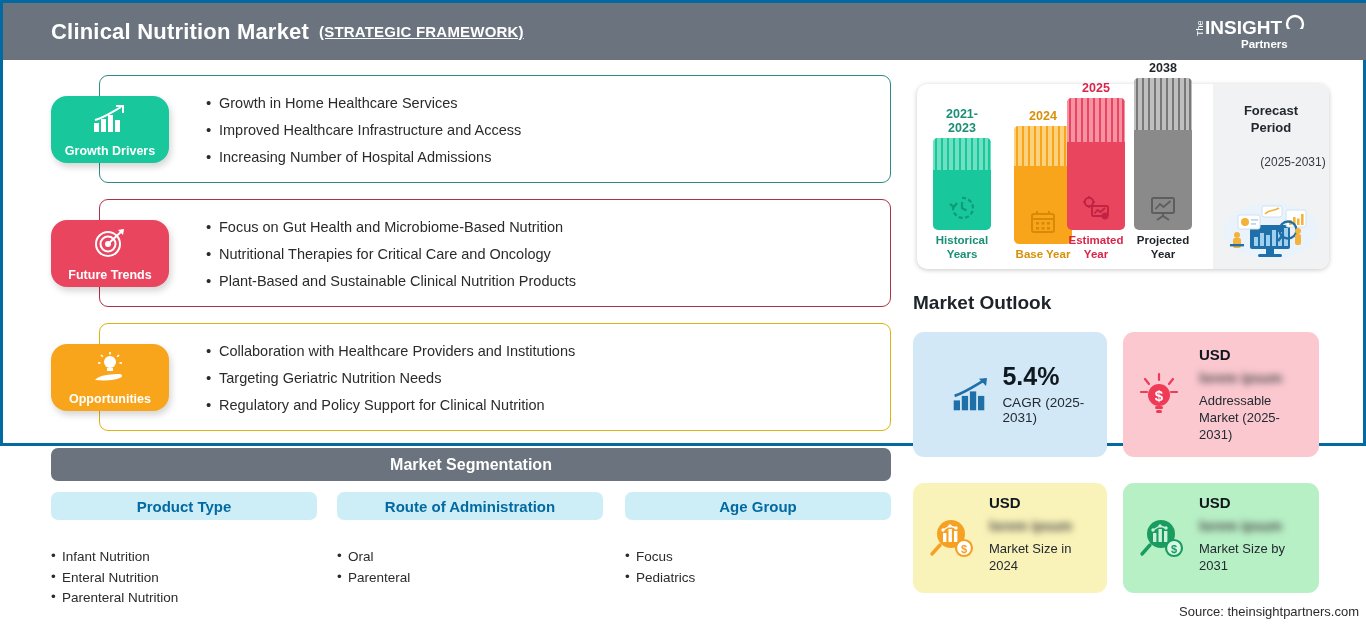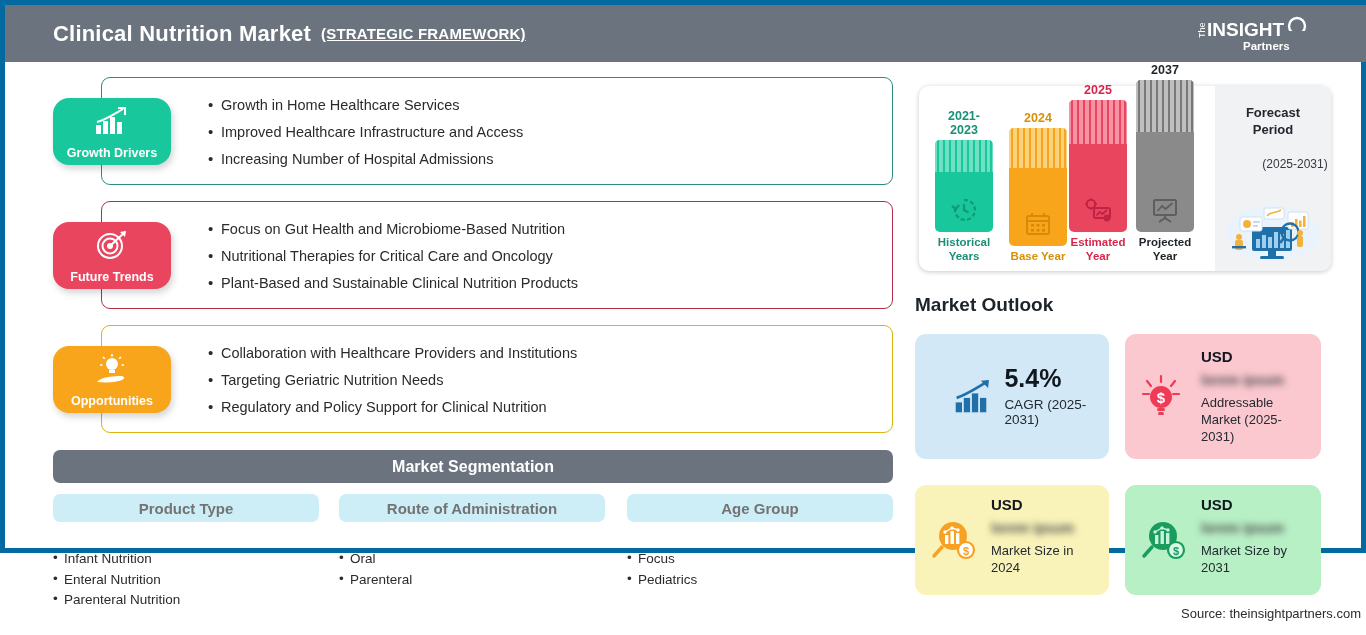--- a/index.html
+++ b/index.html
@@ -2,21 +2,21 @@
 <html><head>
 <meta charset="utf-8">
 <style>
   * { box-sizing: border-box; margin: 0; padding: 0; }
   html, body {
     width: 1366px; height: 635px;
     font-family: "Liberation Sans", sans-serif;
     background: #ffffff;
     overflow: hidden;
   }
-  .page { position: relative; width: 1366px; height: 553px; background: #fff; border: 5px solid #0369a1; }
+  .page { position: relative; width: 1366px; height: 446px; background: #fff; border: 3px solid #0369a1; }
 
   
   .header {
     position: absolute; left: 0; top: 0; width: 1366px; height: 57px;
     background: #6b747e; display: flex; align-items: center;
   }
   .header-title { margin-left: 48px; color: #ffffff; font-size: 22px; font-weight: bold; letter-spacing: .2px; }
   .header-sub { color: #ffffff; font-size: 15px; font-weight: bold; margin-left: 10px; letter-spacing: .2px; text-decoration: underline; }
   .logo { position: absolute; right: 58px; top: 9px; width: 120px; height: 40px; }
 
@@ -49,38 +49,38 @@
     background: #6b747e; border-radius: 7px; color: #fff; font-size: 16px; font-weight: bold;
     display: flex; align-items: center; justify-content: center;
   }
   .seg-col { position: absolute; top: 432px; width: 266px; }
   .seg-col.c1 { left: 48px; }
   .seg-col.c2 { left: 334px; }
   .seg-col.c3 { left: 622px; }
   .seg-pill {
     height: 28px; background: #cdeef7; border-radius: 7px;
     display: flex; align-items: center; justify-content: center;
-    font-size: 15px; font-weight: bold; color: #737373;
+    font-size: 15px; font-weight: bold; color: #0369a1;
   }
   .seg-list { margin-top: 27px; }
   .seg-list li { list-style: none; font-size: 13.5px; color: #2b2b2b; line-height: 20.5px; position: relative; padding-left: 11px; }
   .seg-list li:before { content: "•"; position: absolute; left: 0; top: -1px; }
 
   
   .right { position: absolute; left: 900px; top: 57px; width: 466px; height: 578px; }
 
   .forecast-card {
     position: absolute; left: 14px; top: 24px; width: 412px; height: 185px;
     background: #fff; border-radius: 10px; box-shadow: 0 1px 5px rgba(0,0,0,.22);
     display: flex;
   }
   .bars { position: relative; width: 296px; height: 100%; }
   .barwrap { position: absolute; bottom: 8px; width: 58px; text-align: center; }
   .barwrap.b1 { left: 16px;  }
-  .barwrap.b2 { left: 90px; margin-top: 37px;  }
+  .barwrap.b2 { left: 97px; margin-top: 37px;  }
   .barwrap.b3 { left: 150px; }
   .barwrap.b4 { left: 217px; }
   .baryear { font-size: 12.5px; font-weight: bold; margin-bottom: 3px; }
   .bar { width: 58px; border-radius: 5px; position: relative; overflow: hidden; }
   .bar .stripes { position: absolute; left: 0; top: 0; width: 100%; }
   .bar .glyph { position: absolute; left: 50%; transform: translateX(-50%); bottom: 9px; }
   .barlabel { font-size: 11.5px; font-weight: bold; line-height: 13.5px; margin-top: 4px; }
 
   .fp { width: 116px; background: #f1f2f4; border-radius: 0 10px 10px 0; position: relative; padding-top: 18px; }
   .fp-t { text-align: center; font-size: 13px; font-weight: bold; color: #22282e; line-height: 17px; }
@@ -307,21 +307,21 @@
               <path d="M7 1.2 L7 3 M7 11 L7 12.8 M1.2 7 L3 7 M11 7 L12.8 7" stroke="#c02343" stroke-width="2"></path>
               <rect x="10" y="11" width="16" height="10" rx="1.5" fill="none" stroke="#c02343" stroke-width="2"></rect>
               <path d="M12.5 18.5 L15.5 15 L18.5 17 L23 12.8" stroke="#c02343" stroke-width="1.8" fill="none"></path>
               <circle cx="23" cy="21" r="3.4" fill="#c02343"></circle>
             </svg>
           </div>
           <div class="barlabel" style="color:#d8264a">Estimated Year</div>
         </div>
 
         <div class="barwrap b4">
-          <div class="baryear" style="color:#1e242a">2037</div>
+          <div class="baryear" style="color:#1e242a">2038</div>
           <div class="bar" style="height:152px;background:#8a8a8a">
             <svg class="stripes" height="52" width="58">
               <rect width="58" height="52" fill="#bfbfbf"></rect>
               <g stroke="#787878" stroke-width="2">
                 <line x1="3" y1="0" x2="3" y2="52"></line>
                   <line x1="9" y1="0" x2="9" y2="52"></line>
                 <line x1="15" y1="0" x2="15" y2="52"></line>
                   <line x1="21" y1="0" x2="21" y2="52"></line>
                 <line x1="27" y1="0" x2="27" y2="52"></line>
                   <line x1="33" y1="0" x2="33" y2="52"></line>

